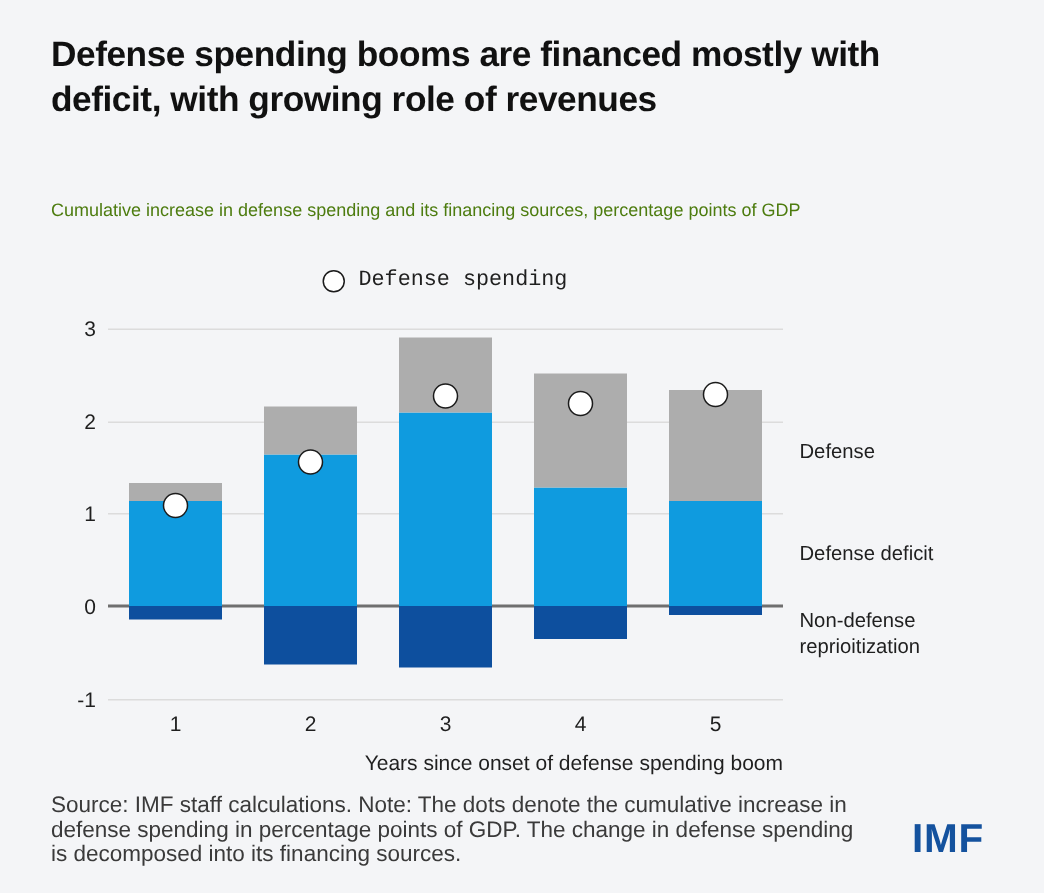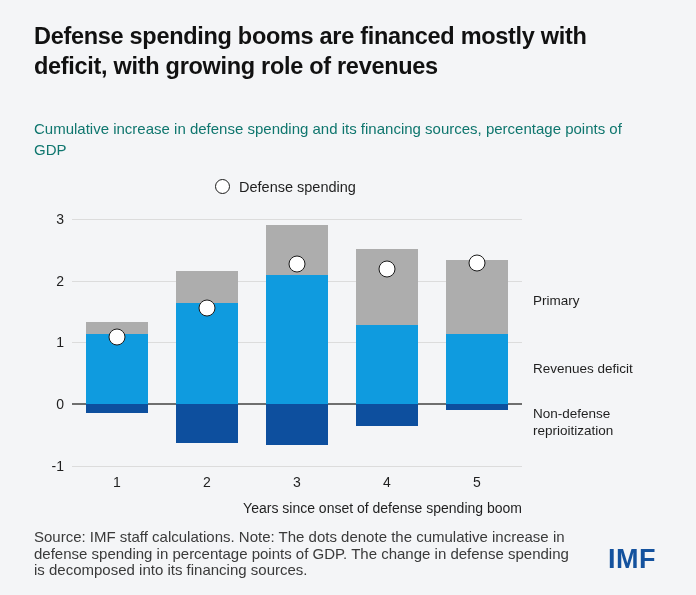--- a/index.html
+++ b/index.html
@@ -29,33 +29,35 @@
     width: 630px;
     font-size: 23.5px;
     font-weight: bold;
     line-height: 30px;
     letter-spacing: -0.3px;
     color: #111111;
   }
   .subtitle {
     position: absolute;
     left: 34px;
-    top: 118px;
+    top: 130px;
     width: 590px;
-    font-size: 15px;
+    font-size: 12px;
     line-height: 21px;
-    color: #0f766e;
+    color: #4d7c0f;
   }
   
   .legend {
     position: absolute;
     left: 215px;
     top: 179px;
     display: flex;
+    align-items: center;
     gap: 9px;
+    font-family: Liberation Mono, monospace;
   }
   .legend-marker {
     width: 15px;
     height: 15px;
     border-radius: 50%;
     background: #ffffff;
     border: 1.6px solid #1b1b1b;
     box-sizing: border-box;
   }
   .legend-label {
@@ -199,20 +201,20 @@
       <div class="dot" style="left: 387px; top: 268.877px;"></div>
       <div class="xtick" style="left: 356px;">4</div>
       <div class="bar-seg seg-primary" style="left: 446px; top: 334.279px; width: 62px; height: 69.721px;"></div>
       <div class="bar-seg seg-revenues" style="left: 446px; top: 260.239px; width: 62px; height: 74.04px;"></div>
       <div class="bar-seg seg-nondefense" style="left: 446px; top: 404px; width: 62px; height: 6.17px;"></div>
       <div class="dot" style="left: 477px; top: 262.707px;"></div>
       <div class="xtick" style="left: 446px;">5</div>
       <div class="xlabel">Years since onset of defense spending boom</div>
     </div>
 
-  <div class="side-label" style="top:292px">Primary</div>
-  <div class="side-label" style="top:360px">Revenues deficit</div>
+  <div class="side-label" style="top:292px">Defense</div>
+  <div class="side-label" style="top:360px">Defense deficit</div>
   <div class="side-label" style="top:405px; width:110px;">Non-defense reprioitization</div>
 
   <div class="footnote">Source: IMF staff calculations. Note: The dots denote the cumulative increase in defense spending in percentage points of GDP. The change in defense spending is decomposed into its financing sources.</div>
   <div class="imf-logo">IMF</div>
 
 </div>
 
 </body></html>

